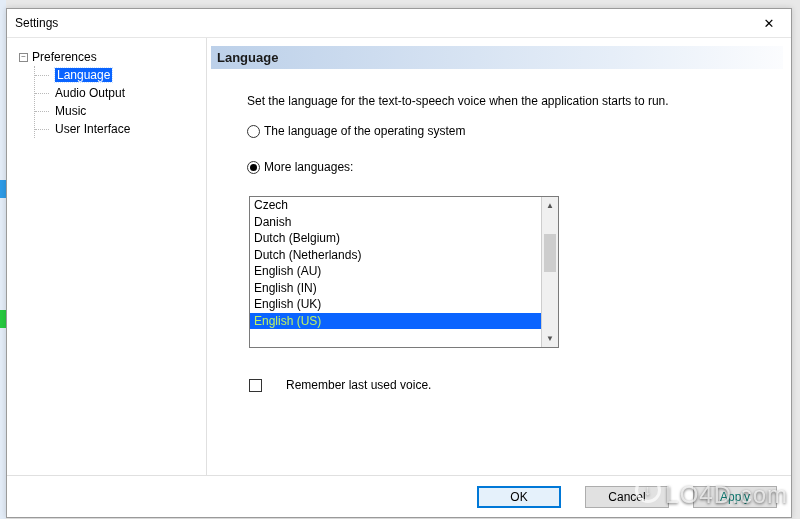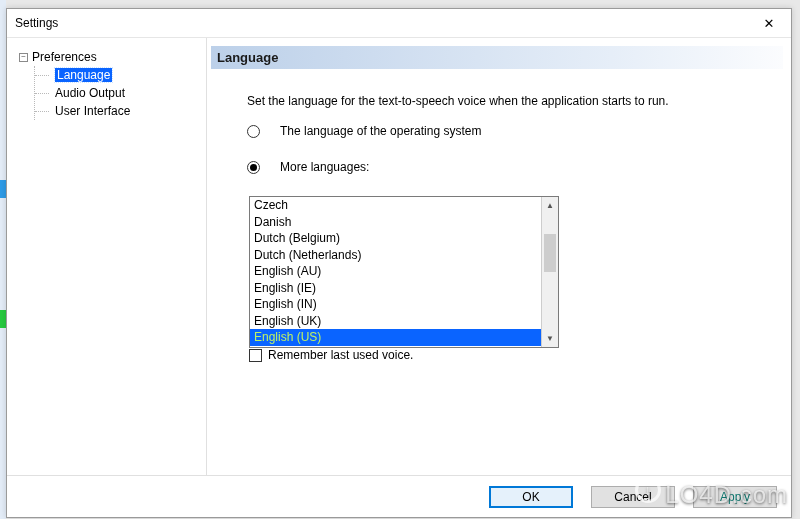--- a/index.html
+++ b/index.html
@@ -104,36 +104,37 @@
     color:#1a1a1a;
     border-bottom:1px solid #fff;
     margin:8px 8px 0 4px;
   }
   .main-content {
     padding:24px 30px 0 40px;
     font-size:12px;
     color:#000;
   }
   .desc { margin-bottom:16px; }
-  .radio-row { display:flex; align-items:center; gap:20px; margin-bottom:22px; cursor:pointer; }
+  .radio-row { display:flex; align-items:center; gap:4px; margin-bottom:22px; cursor:pointer; }
   .radio {
     width:13px; height:13px; border-radius:50%;
     border:1px solid #333;
     display:flex; align-items:center; justify-content:center;
     background:#fff;
   }
   .radio.checked::after {
     content:''; width:7px; height:7px; border-radius:50%;
     background:#000;
   }
   .listbox {
     width:310px; height:152px;
     border:1px solid #7a7a7a;
     display:flex;
     margin-left:2px;
+    margin-bottom:30px;
   }
   .listbox-items {
     flex:1;
     overflow:hidden;
     background:#fff;
     font-size:12px;
   }
   .list-item {
     padding:0 4px;
     line-height:16.5px;
@@ -157,32 +158,32 @@
     cursor:pointer;
     font-size:8px; color:#555;
   }
   .sb-track { flex:1; position:relative; }
   .sb-thumb {
     position:absolute; left:2px; right:2px;
     top:20px; height:38px;
     background:#cdcdcd;
     border-radius:0;
   }
-  .check-row { display:flex; align-items:center; gap:6px; cursor:pointer; margin-left:2px; }
+  .check-row { display:flex; align-items:center; gap:24px; cursor:pointer; margin-left:2px; }
   .checkbox {
     width:13px; height:13px;
     border:1px solid #333;
     background:#fff;
   }
 
   .button-bar {
     height:42px;
     border-top:1px solid #e0e0e0;
     display:flex; align-items:center; justify-content:flex-end;
-    gap:18px;
+    gap:24px;
     padding-right:14px;
     background:#fff;
   }
   .btn {
     min-width:84px; height:22px;
     border:1px solid #adadad;
     background:#e1e1e1;
     font-size:12px;
     display:flex; align-items:center; justify-content:center;
     cursor:pointer;
@@ -244,20 +245,23 @@
         <span>Preferences</span>
       </div>
       <div class="tree-children">
         <div class="tree-item selected">
           <span class="lbl">Language</span>
         </div>
         <div class="tree-item">
           <span class="lbl">Audio Output</span>
         </div>
         <div class="tree-item">
+          <span class="lbl">Music</span>
+        </div>
+        <div class="tree-item">
           <span class="lbl">User Interface</span>
         </div>
       </div>
     </div>
 
     <div class="main">
       <div class="section-header">Language</div>
       <div class="main-content">
 
         <div class="desc">Set the language for the text-to-speech voice when the application starts to run.</div>
@@ -272,21 +276,20 @@
           <span>More languages:</span>
         </div>
 
         <div class="listbox">
           <div class="listbox-items">
             <div class="list-item">Czech</div>
             <div class="list-item">Danish</div>
             <div class="list-item">Dutch (Belgium)</div>
             <div class="list-item">Dutch (Netherlands)</div>
             <div class="list-item">English (AU)</div>
-            <div class="list-item">English (IE)</div>
             <div class="list-item">English (IN)</div>
             <div class="list-item">English (UK)</div>
             <div class="list-item selected">English (US)</div>
           </div>
           <div class="listbox-scroll">
             <div class="sb-btn">▲</div>
             <div class="sb-track">
               <div class="sb-thumb"></div>
             </div>
             <div class="sb-btn">▼</div>

